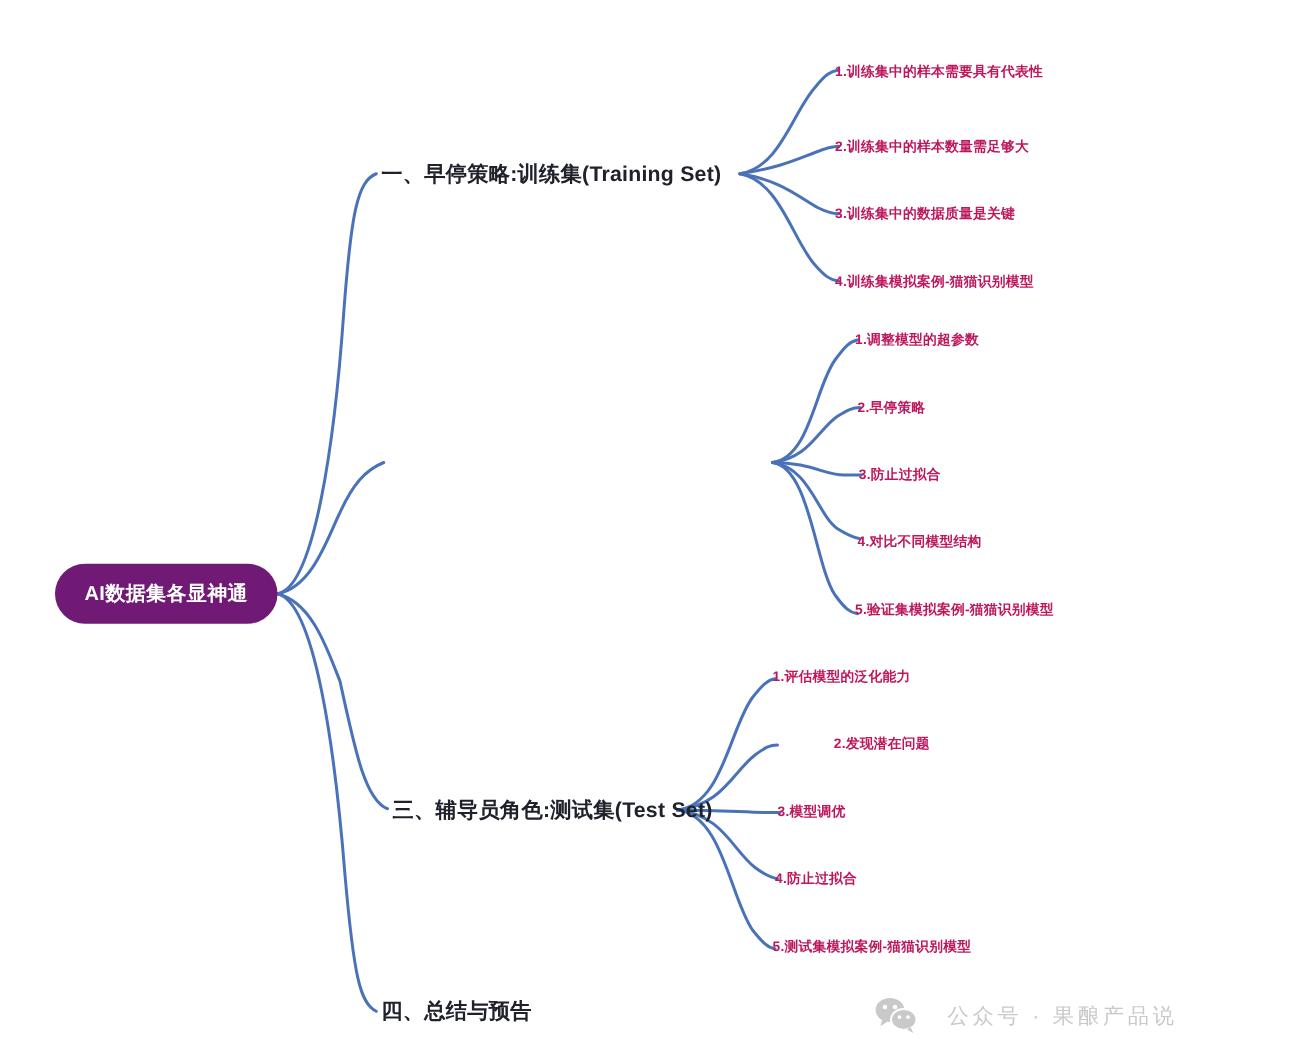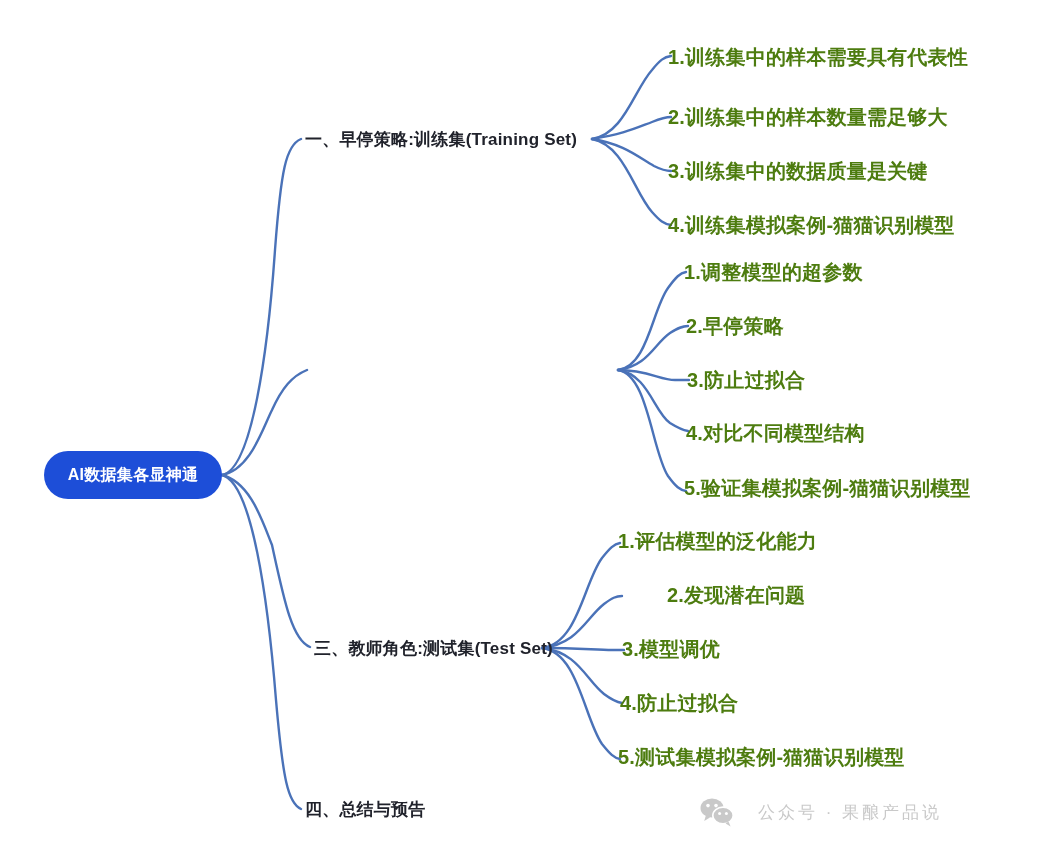--- a/index.html
+++ b/index.html
@@ -9,21 +9,21 @@
     font-family:"Liberation Sans","DejaVu Sans",sans-serif;
     overflow:hidden;
     position:relative;
   }
   #canvas{position:absolute;inset:0;width:1048px;height:847px;}
   svg.links{position:absolute;left:0;top:0;width:1048px;height:847px;pointer-events:none;}
 
   .root-node{
     position:absolute;
     display:flex;align-items:center;justify-content:center;
-    background:#1d4ed8;
+    background:#701a75;
     color:#ffffff;
     border-radius:26px;
     font-weight:bold;
     font-size:16px;
     letter-spacing:0.3px;
     white-space:nowrap;
     box-sizing:border-box;
   }
 
   .branch-label{
@@ -33,22 +33,22 @@
     font-size:17px;
     color:#20222B;
     letter-spacing:0.2px;
     transform:translateY(-50%);
   }
 
   .leaf-label{
     position:absolute;
     white-space:nowrap;
     font-weight:bold;
-    font-size:20px;
-    color:#4d7c0f;
+    font-size:11px;
+    color:#be185d;
     letter-spacing:0.2px;
     transform:translateY(-50%);
   }
 
   .watermark{
     position:absolute;
     display:flex;align-items:center;gap:24px;
     color:#C9C9C9;
     font-size:17px;
     letter-spacing:3px;
@@ -94,21 +94,21 @@
       <path d="M542,648 C578,652 586,680 604,694 C612,700 616,702 622,703"></path>
       <path d="M542,648 C578,652 584,718 602,744 C610,754 614,758 620,759"></path>
     </g>
   </svg>
 
   <div class="root-node" style="left:44px;top:451px;width:178px;height:48px;">
     <span>AI数据集各显神通</span>
   </div>
 
   <div class="branch-label" style="left:305px;top:139px;">一、早停策略:训练集(Training Set)</div>
-  <div class="branch-label" style="left:314px;top:648px;">三、教师角色:测试集(Test Set)</div>
+  <div class="branch-label" style="left:314px;top:648px;">三、辅导员角色:测试集(Test Set)</div>
   <div class="branch-label" style="left:305px;top:809px;">四、总结与预告</div>
 
   <div class="leaf-label" style="left:668px;top:57px;">1.训练集中的样本需要具有代表性</div>
   <div class="leaf-label" style="left:668px;top:117px;">2.训练集中的样本数量需足够大</div>
   <div class="leaf-label" style="left:668px;top:171px;">3.训练集中的数据质量是关键</div>
   <div class="leaf-label" style="left:668px;top:225px;">4.训练集模拟案例-猫猫识别模型</div>
 
   <div class="leaf-label" style="left:684px;top:272px;">1.调整模型的超参数</div>
   <div class="leaf-label" style="left:686px;top:326px;">2.早停策略</div>
   <div class="leaf-label" style="left:687px;top:380px;">3.防止过拟合</div>

